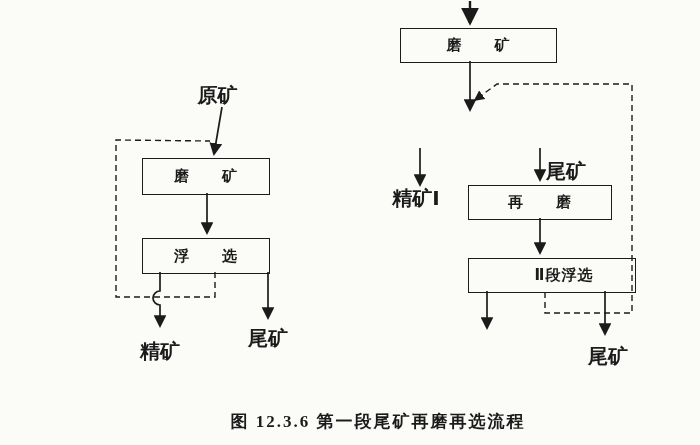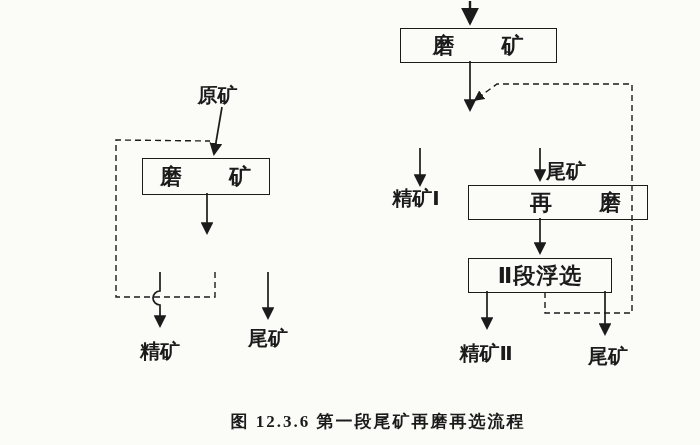--- a/index.html
+++ b/index.html
@@ -9,21 +9,21 @@
     font-family:"Liberation Sans","DejaVu Sans",sans-serif;
     color:#1b1b1b;
   }
   .lines{position:absolute;left:0;top:0;width:700px;height:445px;}
   .ln{stroke:#1b1b1b;stroke-width:1.7;fill:none;}
   .ln-thick{stroke:#1b1b1b;stroke-width:2.4;fill:none;}
   .dash{stroke:#1b1b1b;stroke-width:1.4;fill:none;stroke-dasharray:6 4;}
   .box{
     position:absolute;border:1.8px solid #1b1b1b;background:transparent;
     display:flex;align-items:center;justify-content:center;
-    font-weight:bold;font-size:22px;letter-spacing:1px;white-space:nowrap;
+    font-weight:bold;font-size:15px;letter-spacing:1px;white-space:nowrap;
   }
   .lbl{
     position:absolute;display:flex;align-items:center;justify-content:center;
     font-weight:bold;font-size:20px;white-space:nowrap;
   }
   .lbl-left{justify-content:flex-start;}
   .caption{
     position:absolute;left:0;top:410px;width:700px;text-align:center;
     font-weight:bold;font-size:17px;letter-spacing:2px;
     font-family:"Liberation Serif","DejaVu Serif",serif;
@@ -55,35 +55,35 @@
     <path class="ln" d="M540,148 L540,180" marker-end="url(#arr)"></path>
     <path class="ln" d="M540,218 L540,253" marker-end="url(#arr)"></path>
     <path class="ln" d="M487,291 L487,328" marker-end="url(#arr)"></path>
     <path class="ln" d="M605,291 L605,334" marker-end="url(#arr)"></path>
   </svg>
 
   <div class="lbl" style="left:190px;top:85px;width:55px;height:20px;">原矿</div>
 
   <div class="box" style="left:142px;top:158px;width:126px;height:35px;">磨　　矿</div>
 
+  <div class="box" style="left:142px;top:238px;width:126px;height:34px;">浮　　选</div>
 
   <div class="lbl" style="left:134px;top:340px;width:52px;height:22px;">精矿</div>
 
   <div class="lbl" style="left:242px;top:327px;width:52px;height:22px;">尾矿</div>
 
   <div class="box" style="left:400px;top:28px;width:155px;height:33px;">磨　　矿</div>
 
 
   <div class="lbl" style="left:383px;top:187px;width:66px;height:22px;">精矿Ⅰ</div>
 
   <div class="lbl lbl-left" style="left:546px;top:160px;width:48px;height:22px;">尾矿</div>
 
-  <div class="box" style="left:468px;top:185px;width:142px;height:33px;padding-left:36px;">再　　磨</div>
+  <div class="box" style="left:468px;top:185px;width:142px;height:33px;">再　　磨</div>
 
-  <div class="box" style="left:468px;top:258px;width:142px;height:33px;">Ⅱ段浮选</div>
+  <div class="box" style="left:468px;top:258px;width:142px;height:33px;padding-left:24px;">Ⅱ段浮选</div>
 
-  <div class="lbl" style="left:450px;top:342px;width:72px;height:22px;">精矿Ⅱ</div>
 
   <div class="lbl" style="left:582px;top:345px;width:52px;height:22px;">尾矿</div>
 
   <div class="caption">图 12.3.6  第一段尾矿再磨再选流程</div>
 
 </div>
 
 </body></html>

